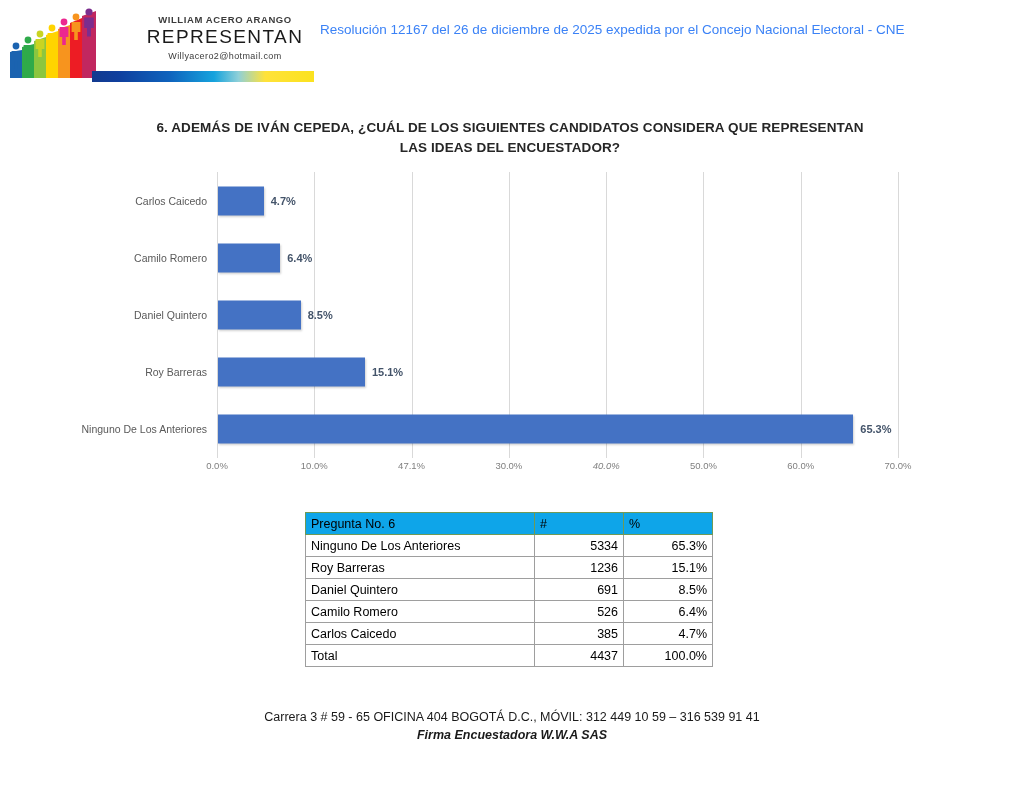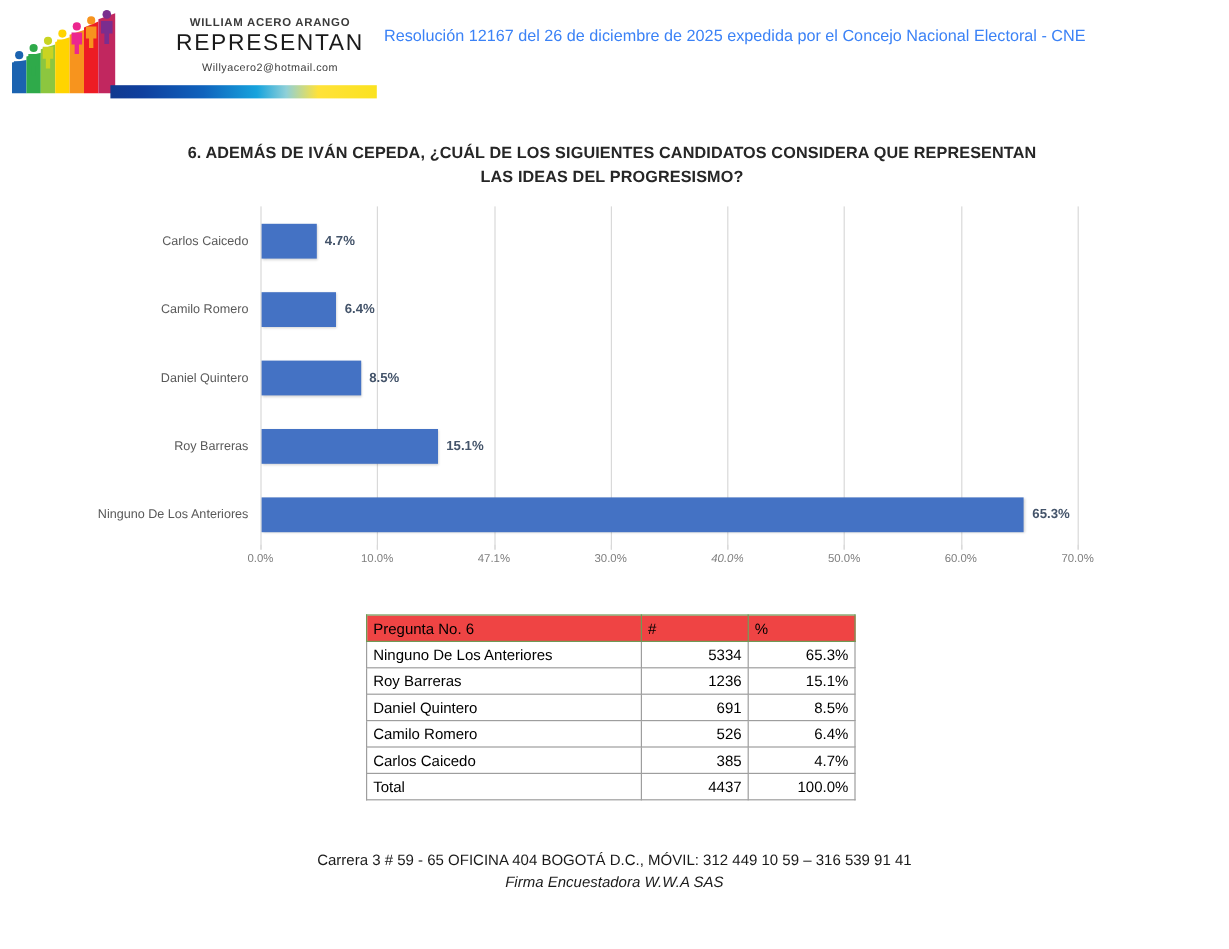--- a/index.html
+++ b/index.html
@@ -182,21 +182,21 @@
     color: #000;
   }
   #data-table td, #data-table th {
     border: 1px solid #9e9e9e;
     padding: 1px 5px;
     height: 19px;
     font-weight: normal;
     font-family: "Liberation Sans", sans-serif;
   }
   #data-table thead td {
-    background: #ef4444;
+    background: #0ea5e9;
     border: 1px solid #6f9a56;
     text-align: left;
   }
   .col-label { width: 218px; text-align: left; }
   .col-num   { width: 78px;  text-align: right; }
   .col-pct   { width: 78px;  text-align: right; }
 
   
   #footer {
     position: absolute;
@@ -204,21 +204,21 @@
     top: 710px;
     width: 1024px;
     text-align: center;
   }
   .footer-line1 {
     font-size: 12.5px;
     color: #1a1a1a;
   }
   .footer-line2 {
     font-size: 12.5px;
-    font-weight: normal;
+    font-weight: bold;
     font-style: italic;
     color: #1a1a1a;
     margin-top: 4px;
   }
 </style>
 </head>
 <body>
 
 <div id="header">
 
@@ -256,21 +256,21 @@
     <div class="brand-line1">WILLIAM ACERO ARANGO</div>
     <div class="brand-line2">REPRESENTAN</div>
     <div class="brand-line3">Willyacero2@hotmail.com</div>
   </div>
 
   <div class="resolution-text">Resolución 12167 del 26 de diciembre de 2025 expedida por el Concejo Nacional Electoral - CNE</div>
 </div>
 
 <div id="chart-title">
   <div>6. ADEMÁS DE IVÁN CEPEDA, ¿CUÁL DE LOS SIGUIENTES CANDIDATOS CONSIDERA QUE REPRESENTAN</div>
-  <div>LAS IDEAS DEL PROGRESISMO?</div>
+  <div>LAS IDEAS DEL ENCUESTADOR?</div>
 </div>
 
 <div id="chart">
   <div class="plot-area" id="gridlines">
       <div class="gridline" style="left: 0px;"></div>
       <div class="gridline" style="left: 97.2857px;"></div>
       <div class="gridline" style="left: 194.571px;"></div>
       <div class="gridline" style="left: 291.857px;"></div>
       <div class="gridline" style="left: 389.143px;"></div>
       <div class="gridline" style="left: 486.429px;"></div>

